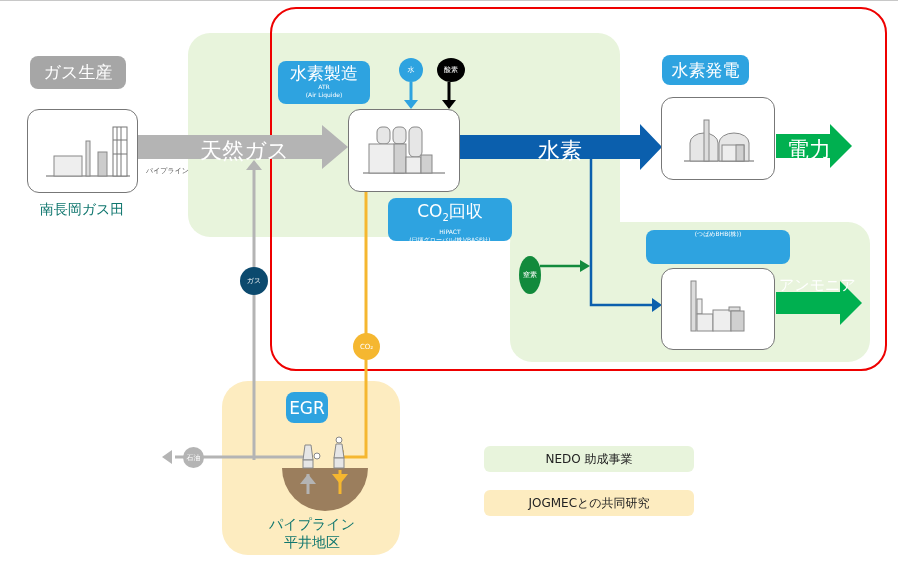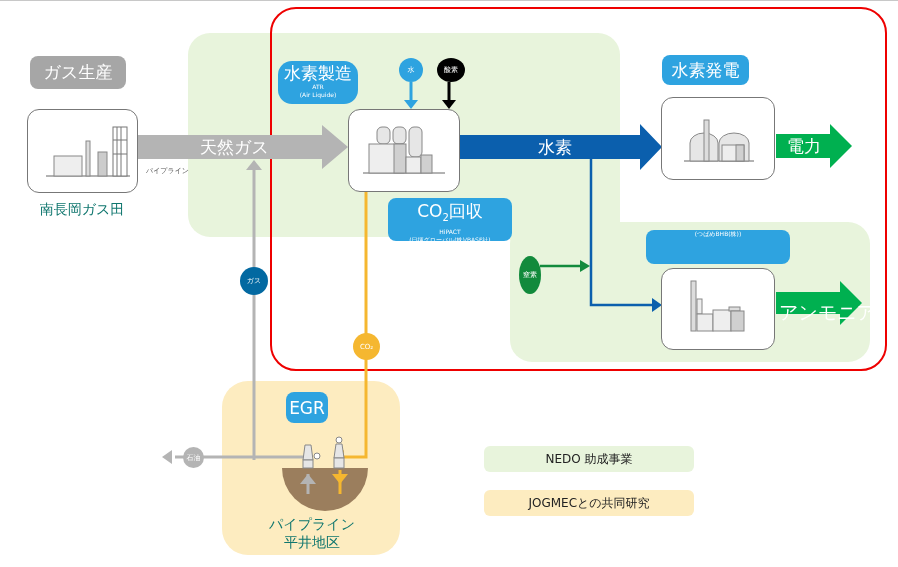--- a/index.html
+++ b/index.html
@@ -12,21 +12,21 @@
   .zone-yellow { background: #fdecc0; border-radius: 26px; }
   .redframe { border: 2.5px solid #ee0000; border-radius: 26px; }
 
   .tag-gray { background: #a6a6a6; color: #fff; border-radius: 8px; font-size: 17px; display:flex; align-items:center; justify-content:center; }
   .tag-blue { background: #2ea3e0; color: #fff; border-radius: 8px; text-align: center; }
   .tag-blue .main { font-size: 17px; line-height: 20px; display:block; }
   .tag-blue .sub { font-size: 6px; line-height: 8px; display:block; }
 
   .plantbox { background: #fff; border: 1.5px solid #777; border-radius: 12px; }
 
-  .flow-label { color: #fff; font-size: 17px; }
+  .flow-label { color: #fff; font-size: 22px; }
   .caption { color: #0f766e; font-size: 14px; text-align: center; }
   .small { font-size: 7px; color: #555; }
 
   .circ { border-radius: 50%; display: flex; align-items: center; justify-content: center; font-size: 7px; color: #fff; }
 
   .legend { border-radius: 6px; font-size: 12px; color: #222; display:flex; align-items:center; justify-content:center; }
 </style>
 </head>
 <body>
 
@@ -104,21 +104,21 @@
     <line x1="93" y1="17" x2="93" y2="66" stroke="#777"></line>
     <line x1="85" y1="30" x2="99" y2="30" stroke="#777"></line>
     <line x1="85" y1="44" x2="99" y2="44" stroke="#777"></line>
   </svg>
 </div>
 <div class="abs caption" style="left:22px;top:201px;width:120px;">南長岡ガス田</div>
 <div class="abs small" style="left:146px;top:166px;">パイプライン</div>
 
 <div class="abs flow-label" style="left:200px;top:136px;">天然ガス</div>
 
-<div class="abs tag-blue" style="left:278px;top:61px;width:80px;height:43px;border-radius:14px;">
+<div class="abs tag-blue" style="left:278px;top:61px;width:92px;height:43px;">
   <span class="main" style="padding-top:2px;">水素製造</span>
   <span class="sub">ATR</span>
   <span class="sub">(Air Liquide)</span>
 </div>
 <div class="abs circ" style="left:399px;top:58px;width:24px;height:24px;background:#2ea3e0;">
   <span>水</span>
 </div>
 <div class="abs circ" style="left:437px;top:58px;width:28px;height:24px;background:#000;text-align:right;">
   <span>酸素</span>
 </div>
@@ -169,23 +169,23 @@
 <div class="abs plantbox" style="left:661px;top:268px;width:114px;height:82px;">
   <svg width="112" height="80">
     <rect x="29" y="12" width="5" height="50" fill="#ddd" stroke="#888"></rect>
     <rect x="35" y="30" width="5" height="15" fill="#eee" stroke="#888"></rect>
     <rect x="35" y="45" width="16" height="17" fill="#eee" stroke="#888"></rect>
     <rect x="51" y="41" width="18" height="21" fill="#eee" stroke="#888"></rect>
     <rect x="67" y="38" width="11" height="4" fill="#ddd" stroke="#888"></rect>
     <rect x="69" y="42" width="13" height="20" fill="#d0d0d0" stroke="#888"></rect>
   </svg>
 </div>
-<div class="abs flow-label" style="left:779px;top:300px;font-size:19px;">アンモニア</div>
-
-<div class="abs circ" style="left:240px;top:267px;width:28px;height:28px;background:#0369a1;">
+<div class="abs flow-label" style="left:779px;top:276px;font-size:15px;">アンモニア</div>
+
+<div class="abs circ" style="left:240px;top:267px;width:28px;height:28px;background:#0c4a6e;">
   <span>ガス</span>
 </div>
 <div class="abs circ" style="left:353px;top:333px;width:27px;height:27px;background:#f5b730;">
   <span>CO₂</span>
 </div>
 <div class="abs circ" style="left:183px;top:447px;width:21px;height:21px;background:#b4b4b4;">
   <span>石油</span>
 </div>
 
 <div class="abs tag-blue" style="left:286px;top:392px;width:42px;height:31px;display:flex;align-items:center;justify-content:center;">

